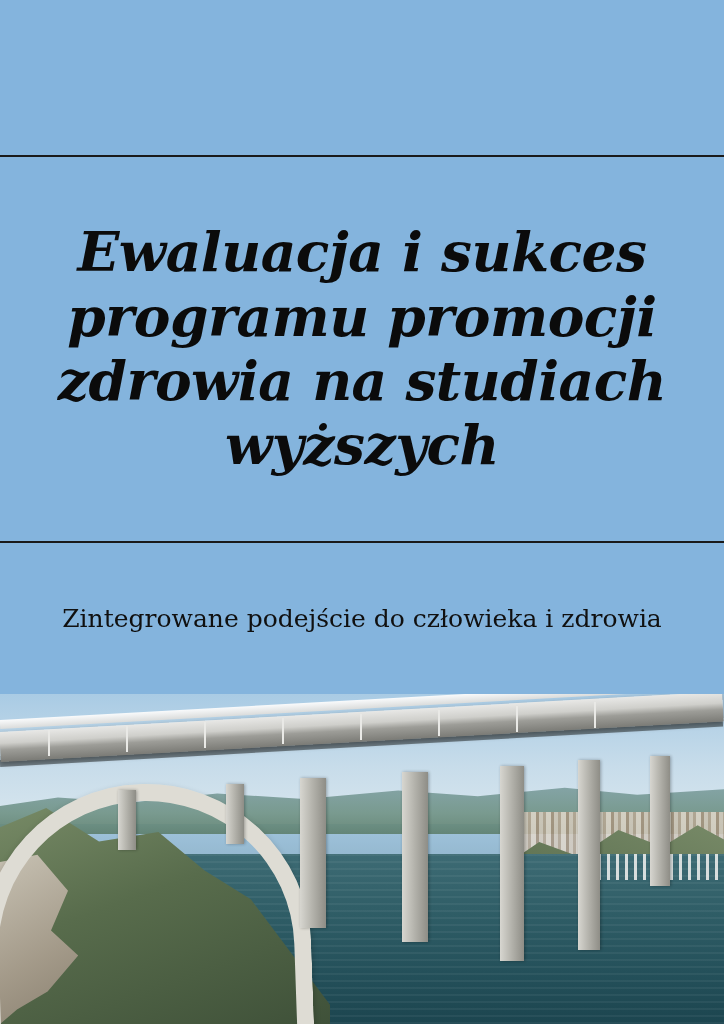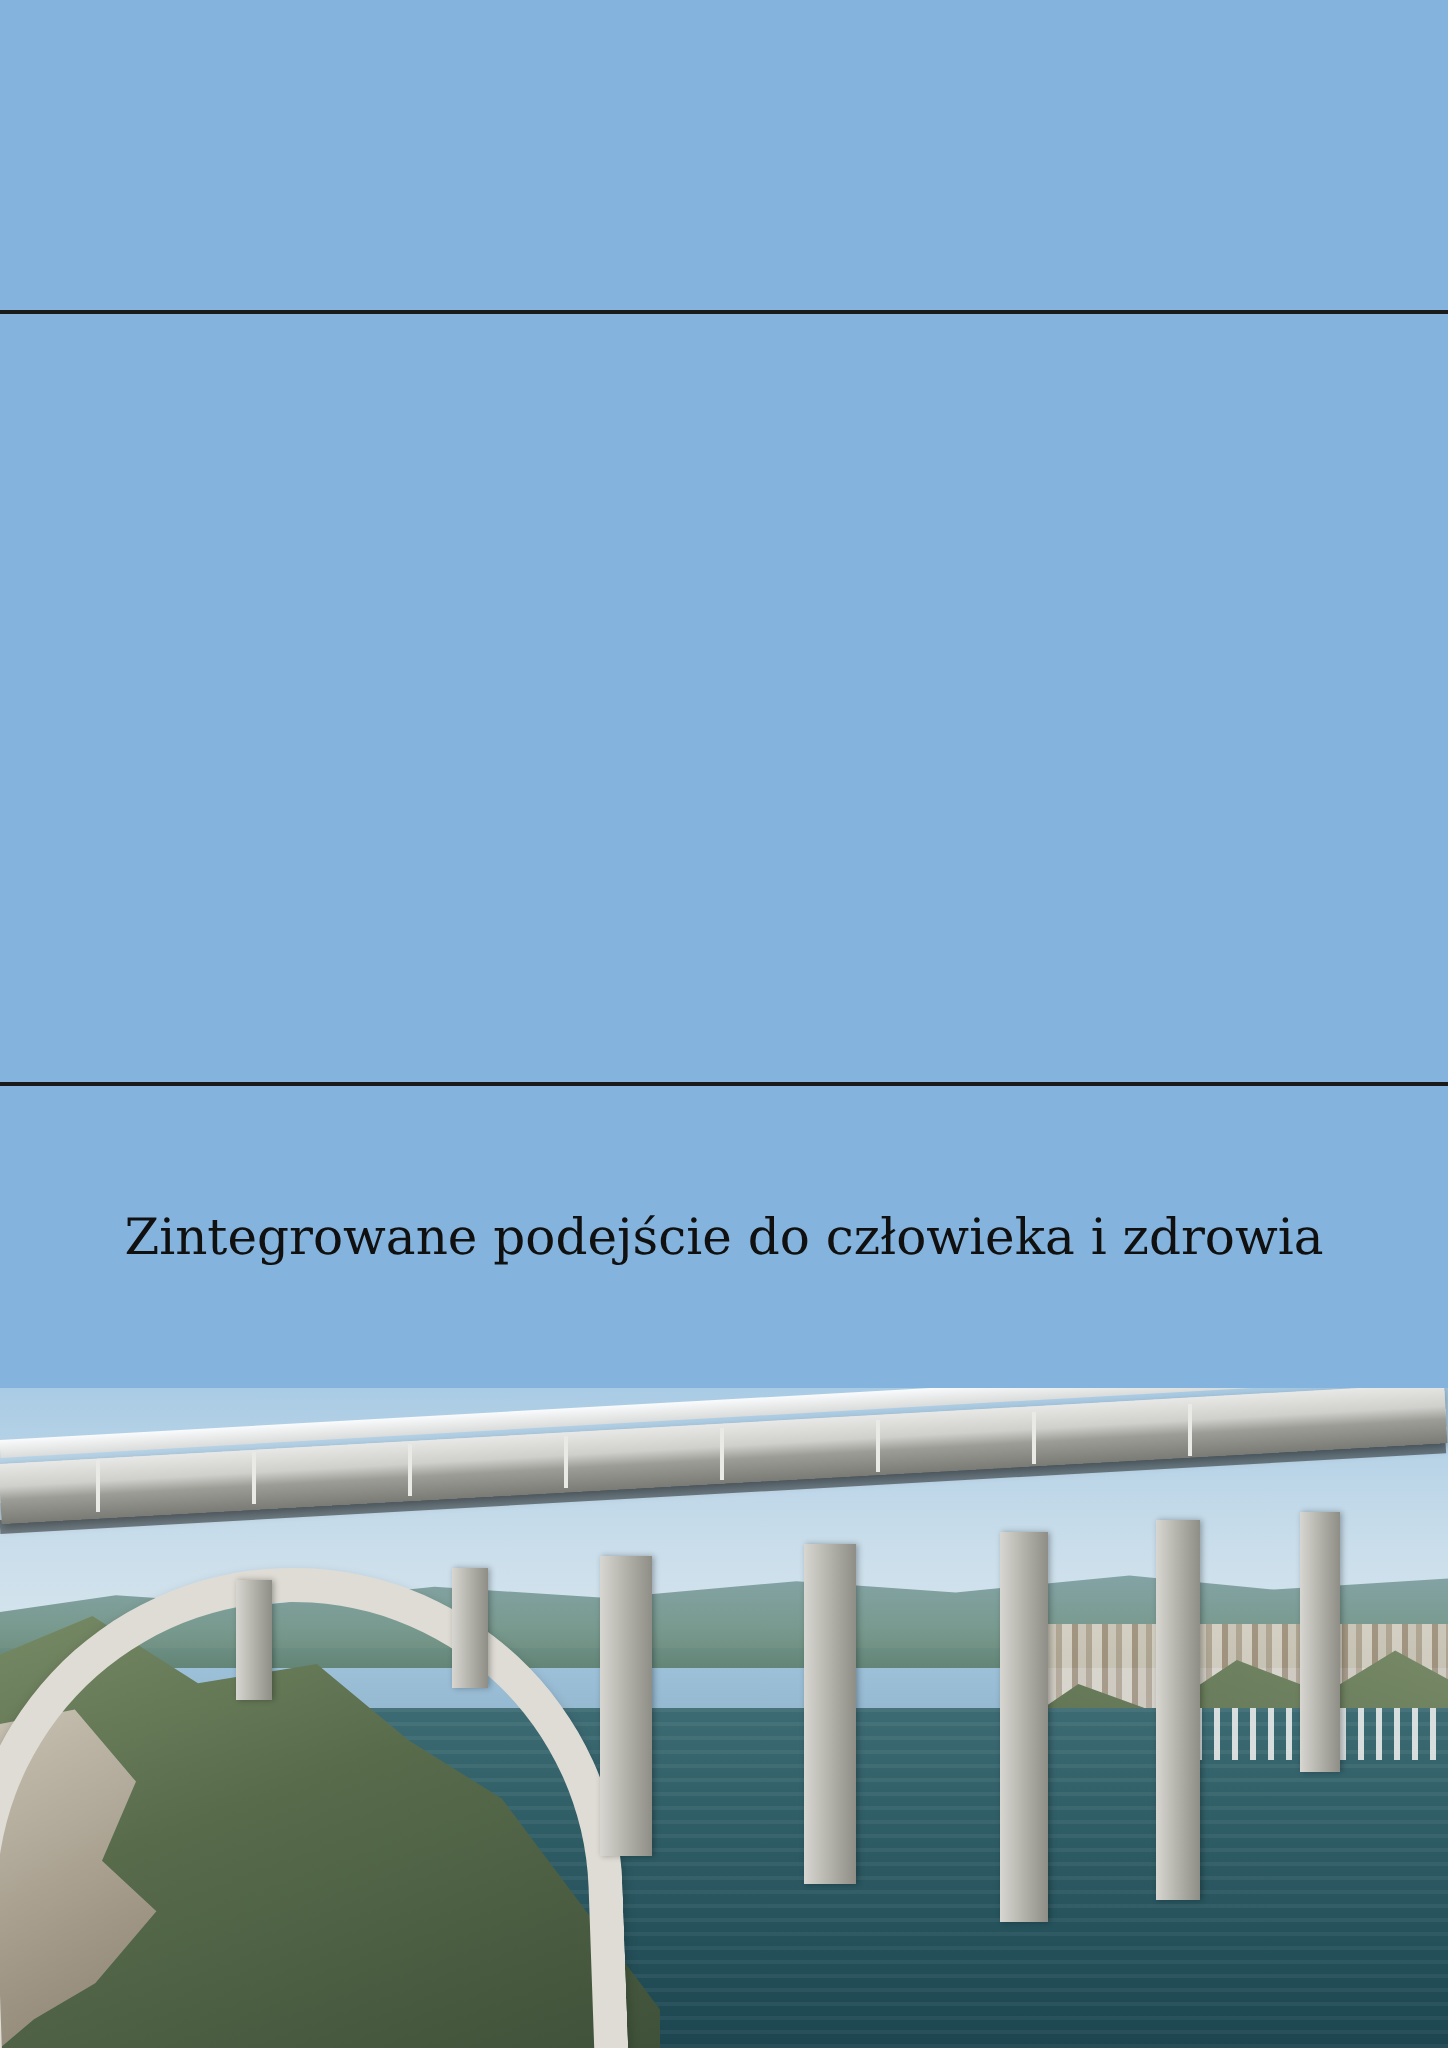--- a/index.html
+++ b/index.html
@@ -200,20 +200,23 @@
   }
 </style>
 </head>
 <body>
 
 <div class="cover">
 
 
   <div class="rule rule-top"></div>
 
+  <div class="title-band">
+    <div class="title">Ewaluacja i sukces programu promocji zdrowia na studiach wyższych</div>
+  </div>
 
   <div class="rule rule-bottom"></div>
 
   <div class="subtitle-band">
     <div class="subtitle">Zintegrowane podejście do człowieka i zdrowia</div>
   </div>
 
   <div class="photo">
     <div class="sky"></div>
     <div class="far-hills"></div>

